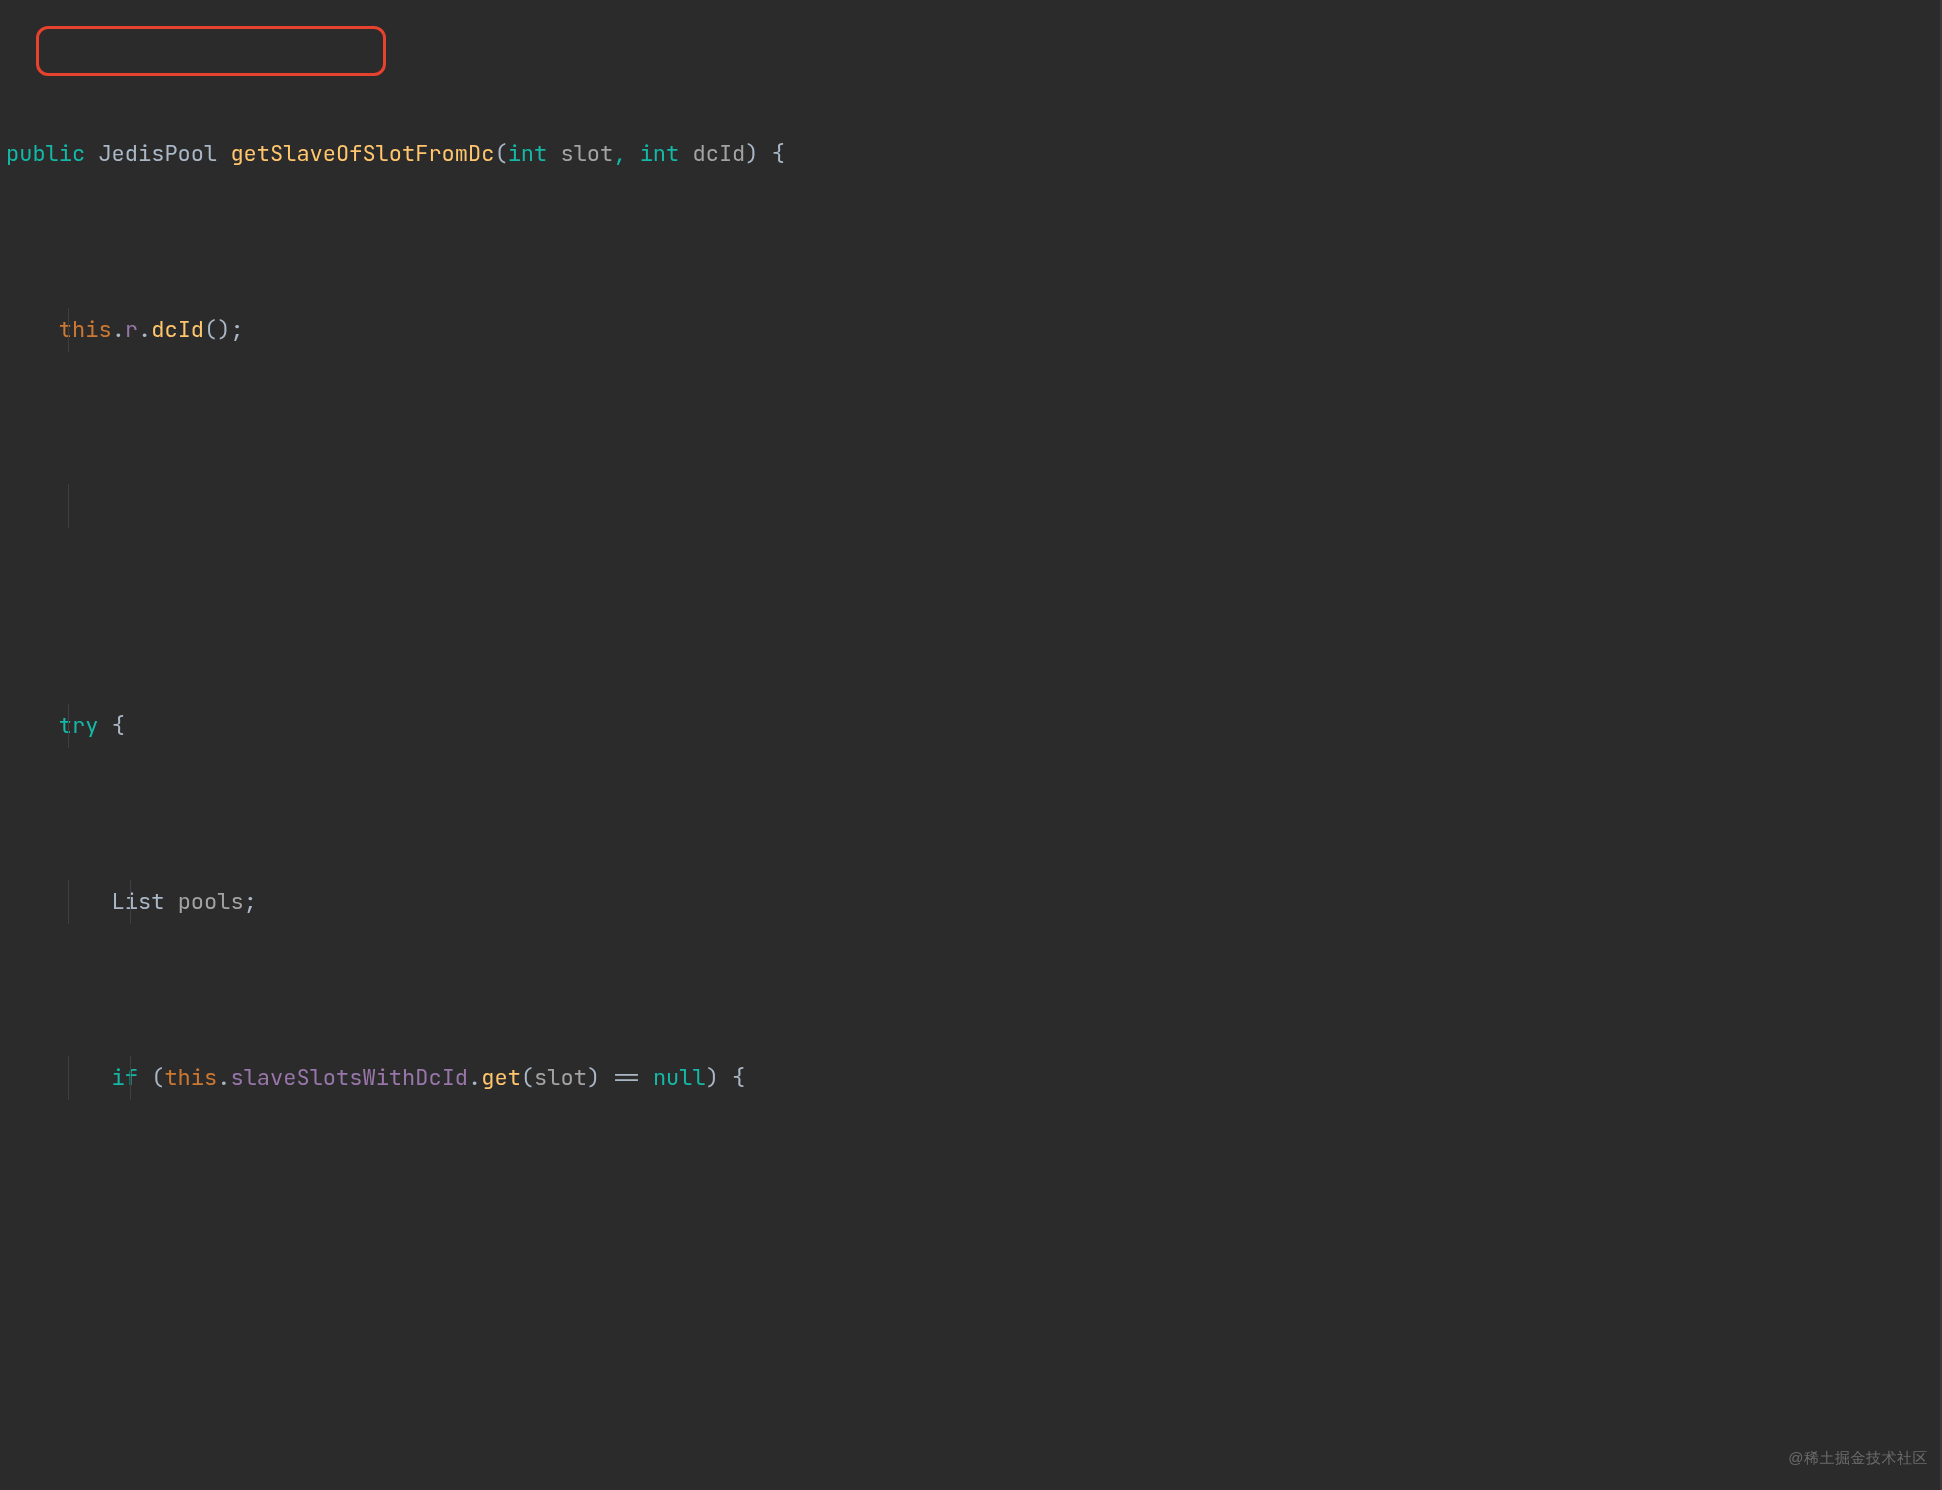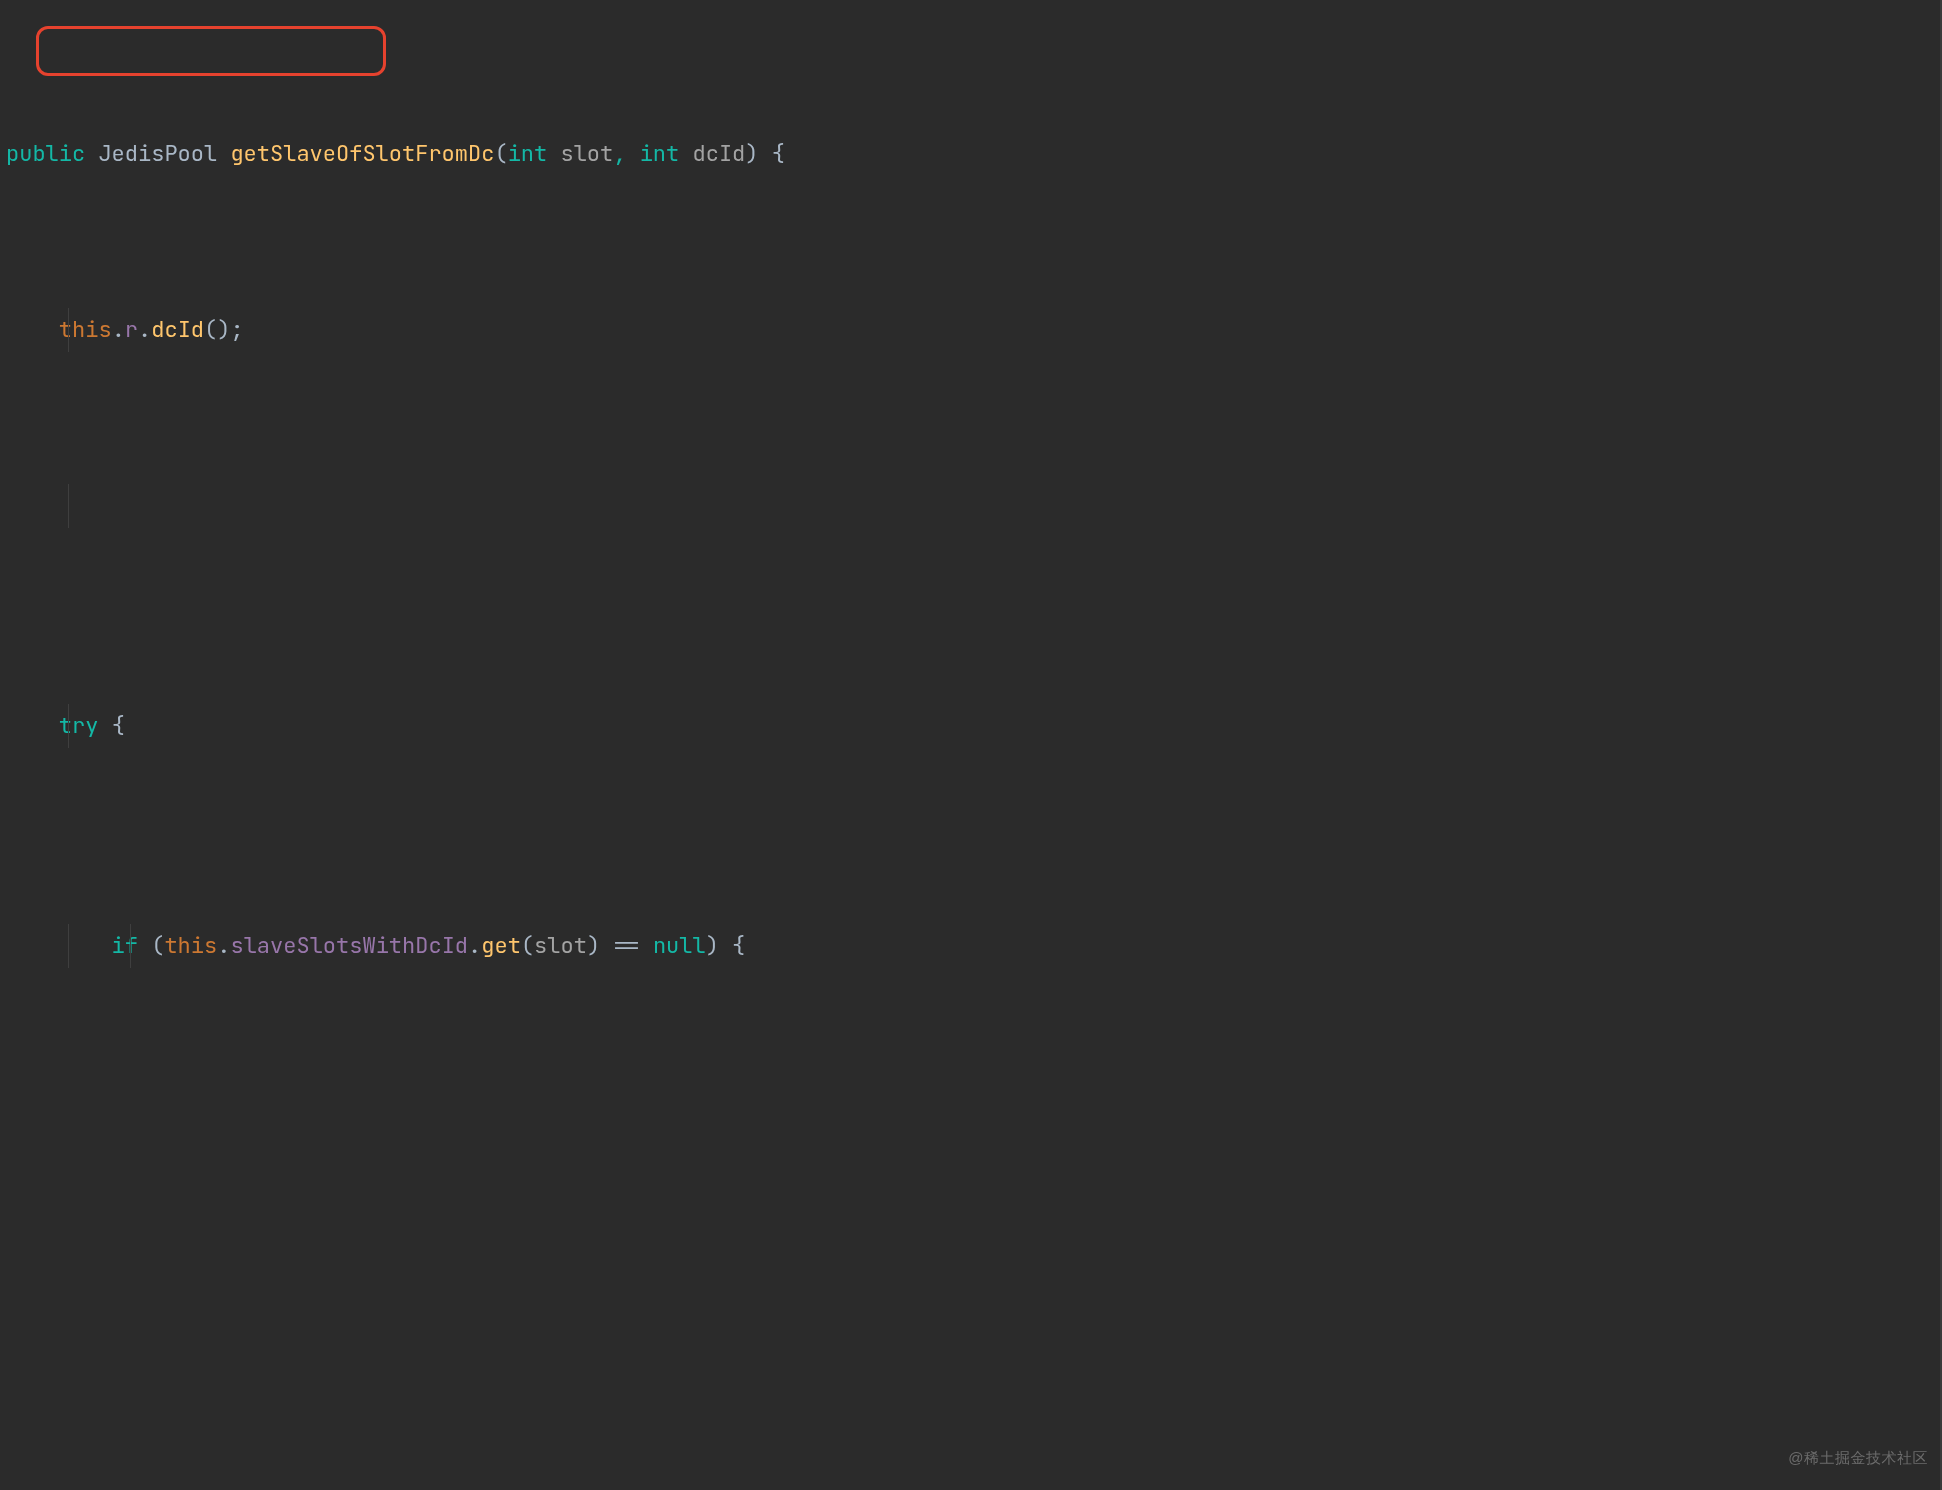--- a/index.html
+++ b/index.html
@@ -80,20 +80,21 @@
   
   <div class="line"><span class="kw">public</span> <span class="type">JedisPool</span> <span class="fn">getSlaveOfSlotFromDc</span><span class="punct">(</span><span class="kw">int</span> <span class="local">slot</span><span class="kw">,</span> <span class="kw">int</span> <span class="local">dcId</span><span class="punct">)</span> <span class="punct">{</span></div>
   
   <div class="line"><span class="guide" style="left:62px"></span>    <span class="this">this</span><span class="punct">.</span><span class="field">r</span><span class="punct">.</span><span class="call">dcId</span><span class="punct">();</span></div>
   
   <div class="line"><span class="guide" style="left:62px"></span> </div>
   
   
   <div class="line"><span class="guide" style="left:62px"></span>    <span class="kw">try</span> <span class="punct">{</span></div>
   
+  <div class="line"><span class="guide" style="left:62px"></span><span class="guide" style="left:124px"></span>        <span class="type">List</span> <span class="local">pools</span><span class="punct">;</span></div>
   
   <div class="line"><span class="guide" style="left:62px"></span><span class="guide" style="left:124px"></span>        <span class="kw">if</span> <span class="punct">(</span><span class="this">this</span><span class="punct">.</span><span class="field">slaveSlotsWithDcId</span><span class="punct">.</span><span class="call">get</span><span class="punct">(</span><span class="local">slot</span><span class="punct">)</span> <span class="punct">==</span> <span class="kw">null</span><span class="punct">)</span> <span class="punct">{</span></div>
   
   
   
   
   
   
   
   

